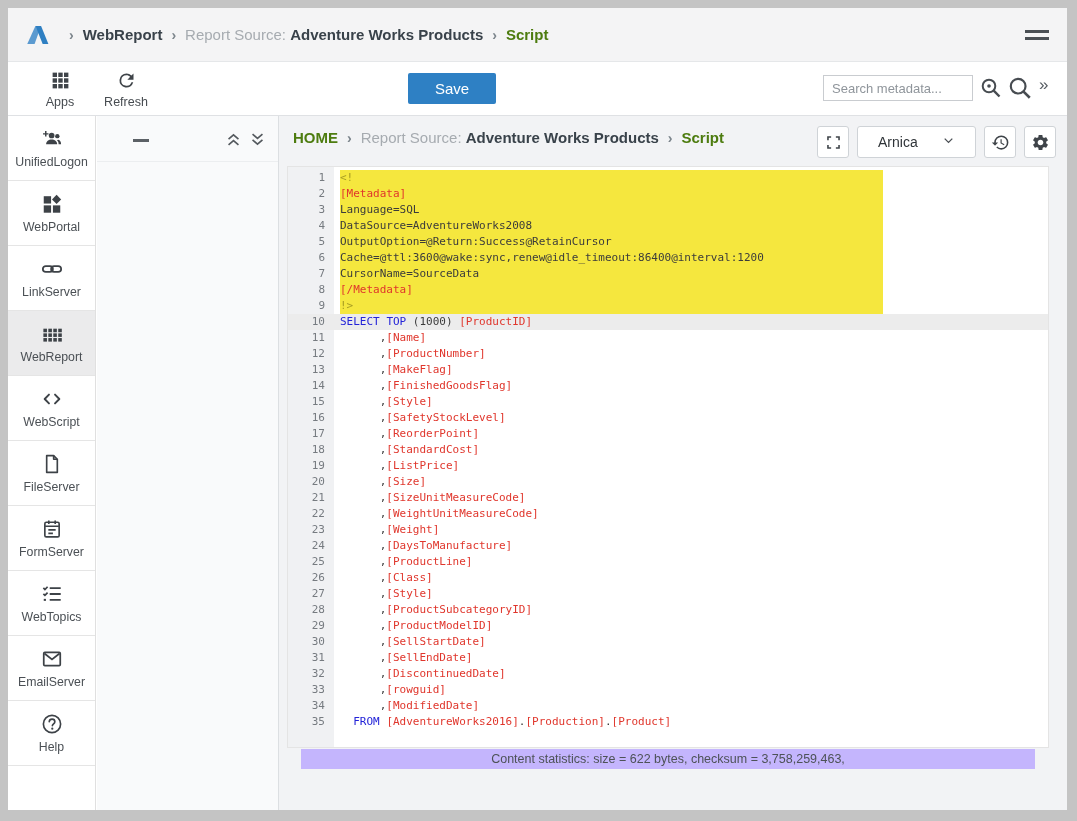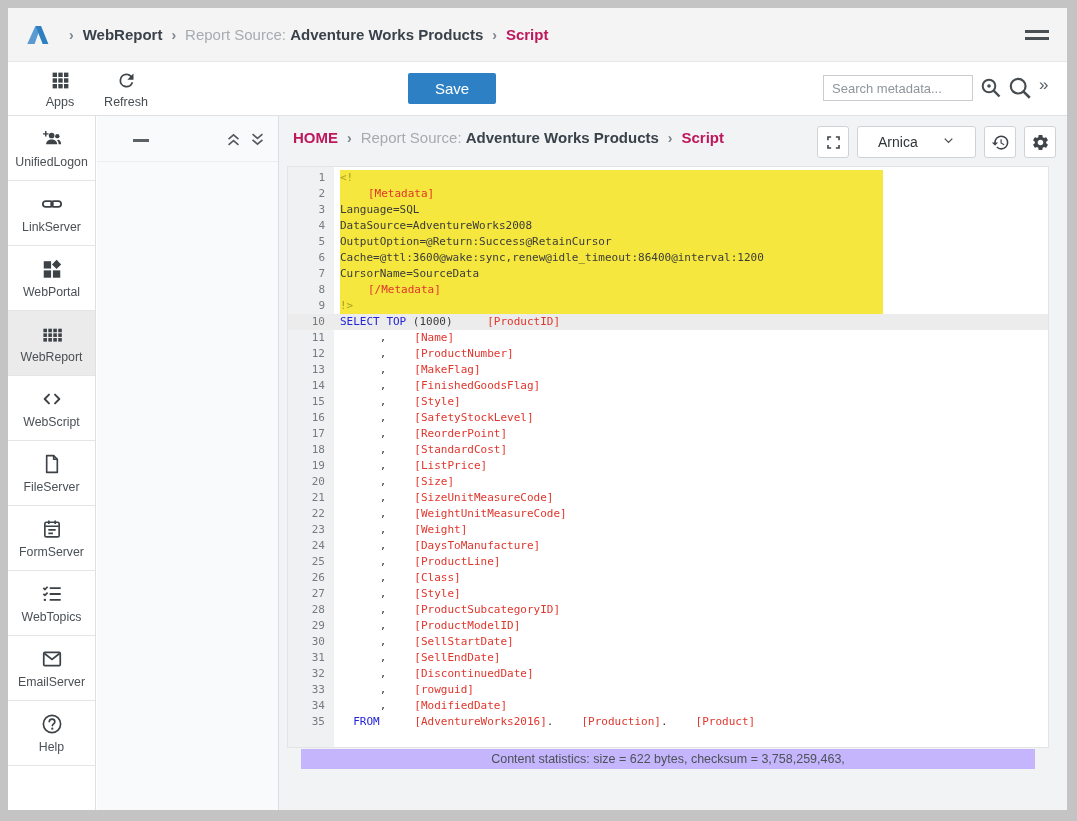--- a/index.html
+++ b/index.html
@@ -7,21 +7,21 @@
   .app{position:absolute;left:8px;top:8px;width:1059px;height:802px;background:#ffffff;overflow:hidden;}
 
   
   .topbar{position:absolute;left:0;top:0;width:100%;height:54px;background:#f4f4f5;border-bottom:1px solid #e5e7e9;display:flex;align-items:center;padding:0 16px;box-sizing:border-box;}
   .logo{margin-right:10px;display:flex;align-items:center;}
   .logo svg{width:26px;height:22px;display:block;}
   .bc{display:flex;align-items:center;font-size:15px;white-space:nowrap;}
   .bc-sep{color:#7c858c;margin:0 9px;font-weight:700;font-size:14px;}
   .bc-dark{color:#39424a;font-weight:700;white-space:pre;}
   .bc-muted{color:#a6abb0;font-weight:400;white-space:pre;}
-  .bc-link{color:#be185d;font-weight:600;white-space:pre;text-align:right;}
+  .bc-link{color:#4d7c0f;font-weight:600;white-space:pre;text-align:right;}
   .crumb{display:inline-flex;}
   .hamburger{position:absolute;right:18px;top:50%;transform:translateY(-50%);cursor:pointer;}
   .hamburger .bar{width:24px;height:3px;background:#4a4f54;margin:4px 0;}
 
   
   .toolbar{position:absolute;left:0;top:54px;width:100%;height:54px;background:#ffffff;border-bottom:1px solid #dfe1e4;box-sizing:border-box;}
   .tool-item{position:absolute;top:8px;text-align:center;color:#474c51;font-size:12.5px;cursor:pointer;}
   .tool-item .icon svg{width:21px;height:21px;display:inline-block;}
   .tool-item .tlabel{margin-top:1px;}
   #tool-apps{left:24px;width:56px;}
@@ -63,21 +63,21 @@
 
   
   .editor{position:absolute;left:8px;top:50px;width:762px;height:582px;background:#fff;border:1px solid #e4e4e4;box-sizing:border-box;display:flex;font-family:"DejaVu Sans Mono",monospace;}
   .gutter{width:46px;background:#f0f1f3;padding-top:3px;box-sizing:border-box;flex:none;}
   .ln{height:16px;line-height:16px;font-size:11px;color:#767b80;text-align:right;padding-right:9px;}
   .code{flex:1;padding-top:3px;overflow:hidden;cursor:text;}
   .row{height:16px;line-height:16px;font-size:11px;white-space:pre;padding-left:6px;color:#3b3b3b;}
   .ln.current,.row.current{background:#ececec;}
   .hl{display:inline-block;min-width:543px;background:#f5e73e;height:16px;}
   .sg-k{color:#2323d8;}
-  .sg-i{color:#e0362c;padding-left:28px;}
+  .sg-i{color:#e0362c;}
   .sg-p{color:#3b3b3b;}
   .sg-t{color:#a89d23;}
 
   
   .statusbar{position:absolute;left:22px;top:633px;width:734px;height:20px;background:#c4b5fd;text-align:center;font-size:12.5px;color:#4d5257;line-height:20px;}
 </style>
 </head>
 <body>
 
 <div class="frame">
@@ -161,37 +161,37 @@
               <circle cx="11.6" cy="8.2" r="3.1"></circle>
               <path d="M5.6 17.6c0-3.1 2.7-5 6-5s6 1.9 6 5z"></path>
               <circle cx="17.8" cy="8.9" r="2.4"></circle>
               <path d="M18.9 12.9c1.9.6 3 2 3 4.7h-2.7c0-2-.7-3.3-1.8-4.2z"></path>
             </svg>
           </span>
           <span>UnifiedLogon</span>
         </div>
         <div class="side-item">
           <span class="icon">
-            <svg viewBox="0 0 24 24" fill="none" stroke="#3d4247" stroke-width="1.9">
-              <rect x="2" y="8.8" width="11" height="6.4" rx="3.2"></rect>
-              <rect x="11" y="8.8" width="11" height="6.4" rx="3.2"></rect>
-            </svg>
-          </span>
-          <span>LinkServer</span>
-        </div>
-        <div class="side-item">
-          <span class="icon">
             <svg viewBox="0 0 24 24" fill="#3d4247">
               <rect x="3" y="3.5" width="8" height="8"></rect>
               <rect x="3" y="13.5" width="8" height="8"></rect>
               <rect x="13" y="13.5" width="8" height="8"></rect>
               <path d="M17 2l5 5-5 5-5-5z"></path>
             </svg>
           </span>
           <span>WebPortal</span>
+        </div>
+        <div class="side-item">
+          <span class="icon">
+            <svg viewBox="0 0 24 24" fill="none" stroke="#3d4247" stroke-width="1.9">
+              <rect x="2" y="8.8" width="11" height="6.4" rx="3.2"></rect>
+              <rect x="11" y="8.8" width="11" height="6.4" rx="3.2"></rect>
+            </svg>
+          </span>
+          <span>LinkServer</span>
         </div>
         <div class="side-item active">
           <span class="icon">
             <svg viewBox="0 0 24 24" fill="#3d4247">
               <rect x="2.6" y="6.2" width="3.9" height="3.9"></rect>
               <rect x="8" y="6.2" width="3.9" height="3.9"></rect>
               <rect x="13.4" y="6.2" width="3.9" height="3.9"></rect>
               <rect x="18.8" y="6.2" width="3.9" height="3.9"></rect>
               <rect x="2.6" y="11.3" width="3.9" height="3.9"></rect>
               <rect x="8" y="11.3" width="3.9" height="3.9"></rect>

